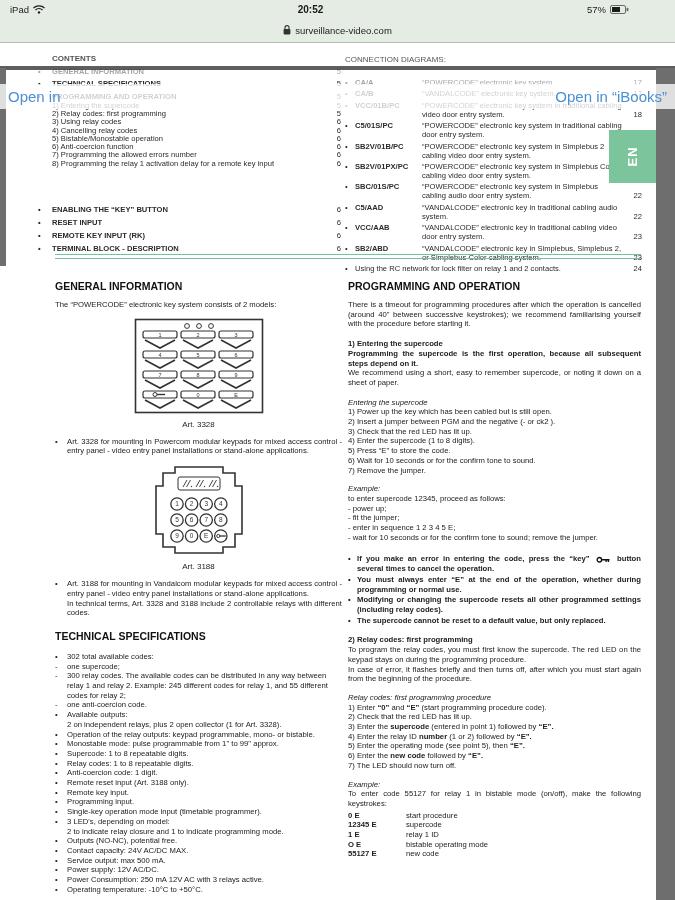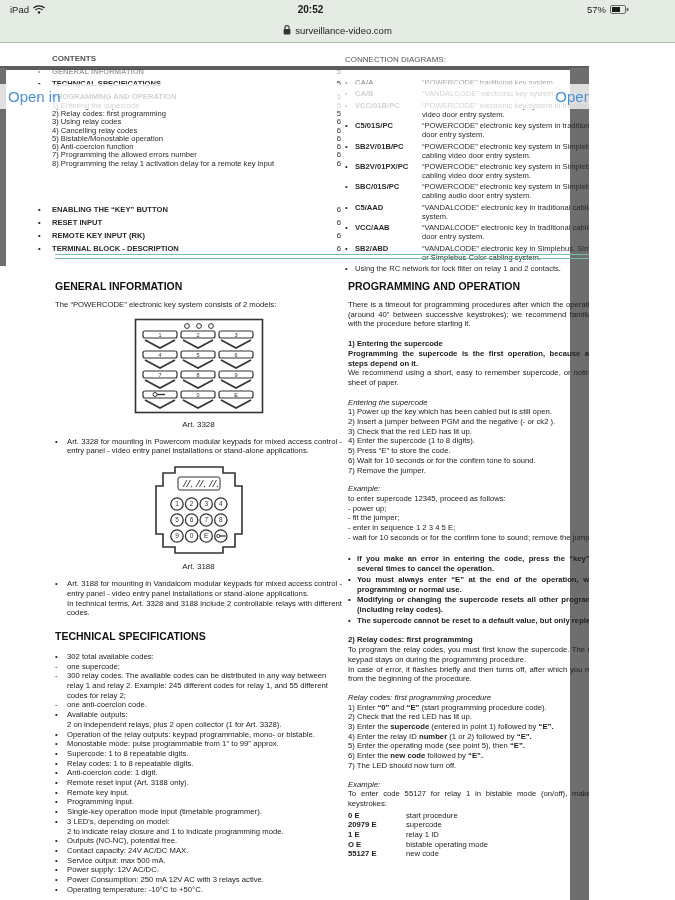--- a/index.html
+++ b/index.html
@@ -13,21 +13,21 @@
   .sb-time{position:absolute;left:0;right:16px;top:4px;text-align:center;font-weight:bold;font-size:10px;}
   .sb-right{position:absolute;right:8px;top:4px;display:flex;align-items:center;gap:4px;}
   .urlbar{position:absolute;top:21px;left:0;width:675px;height:21px;text-align:center;}
   .urlbar-inner{display:inline-flex;align-items:center;gap:4px;margin-top:3px;font-size:9.5px;color:#222;}
   
   .banner{position:absolute;top:42px;left:0;width:675px;height:25px;background:rgba(255,255,255,0.78);
           z-index:6;display:flex;justify-content:space-between;align-items:center;
           padding:0 8px;box-sizing:border-box;}
   .banner span{font-size:15px;color:#4a8fd4;}
   
-  .doc{position:absolute;top:42px;left:0;width:589px;height:858px;background:#fff;overflow:hidden;color:#222;}
+  .doc{position:absolute;top:42px;left:0;width:675px;height:858px;background:#fff;overflow:hidden;color:#222;}
   .scan-top{position:absolute;top:24px;left:0;width:675px;height:4px;background:#5e5e5e;}
   .scan-right{position:absolute;top:26px;right:0;width:19px;height:832px;background:#6e6e6e;}
   .scan-left{position:absolute;top:26px;left:0;width:6px;height:198px;background:#6e6e6e;}
   .en-tab{position:absolute;left:609px;top:88px;width:47px;height:53px;background:#7cc49c;
           display:flex;align-items:center;justify-content:center;}
   .en-tab span{color:#fff;font-weight:bold;font-size:13px;letter-spacing:1px;transform:rotate(-90deg);}
   .divider{position:absolute;left:55px;top:212px;width:586px;height:2.6px;
            border-top:1.6px solid #74c39a;border-bottom:1.6px solid #74c39a;}
   
   .contents{position:absolute;left:38px;top:12px;width:303px;}
@@ -191,21 +191,21 @@
         </div>
       </div>
   </div>
 
   <div class="connections">
     <div class="title">CONNECTION DIAGRAMS:</div>
     <div id="connection-rows">
         <div class="d-row faded">
           <span class="mark">•</span>
           <span class="d-code">CA/A</span>
-          <span class="d-desc">“POWERCODE” traditional key system.</span>
+          <span class="d-desc">“POWERCODE” electronic key system.</span>
           <span class="d-pg">17</span>
         </div>
         <div class="d-row">
           <span class="mark">•</span>
           <span class="d-code">CA/B</span>
           <span class="d-desc">“VANDALCODE” electronic key system.</span>
           <span class="d-pg">17</span>
         </div>
         <div class="d-row">
           <span class="mark">•</span>
@@ -516,21 +516,21 @@
         <div class="hang">7)  The LED should now turn off.</div>
       </div>
     <p class="i" style="margin:8px 0 0 0;">Example:</p>
     <p style="margin:0 0 2px 0;">To enter code 55127 for relay 1 in bistable mode (on/off), make the following keystrokes:</p>
     <div id="keystroke-rows">
         <div class="ks-row">
           <span class="ks-key">0 E</span>
           <span>start procedure</span>
         </div>
         <div class="ks-row">
-          <span class="ks-key">20979 E</span>
+          <span class="ks-key">12345 E</span>
           <span>supercode</span>
         </div>
         <div class="ks-row">
           <span class="ks-key">1 E</span>
           <span>relay 1 ID</span>
         </div>
         <div class="ks-row">
           <span class="ks-key">O E</span>
           <span>bistable operating mode</span>
         </div>

